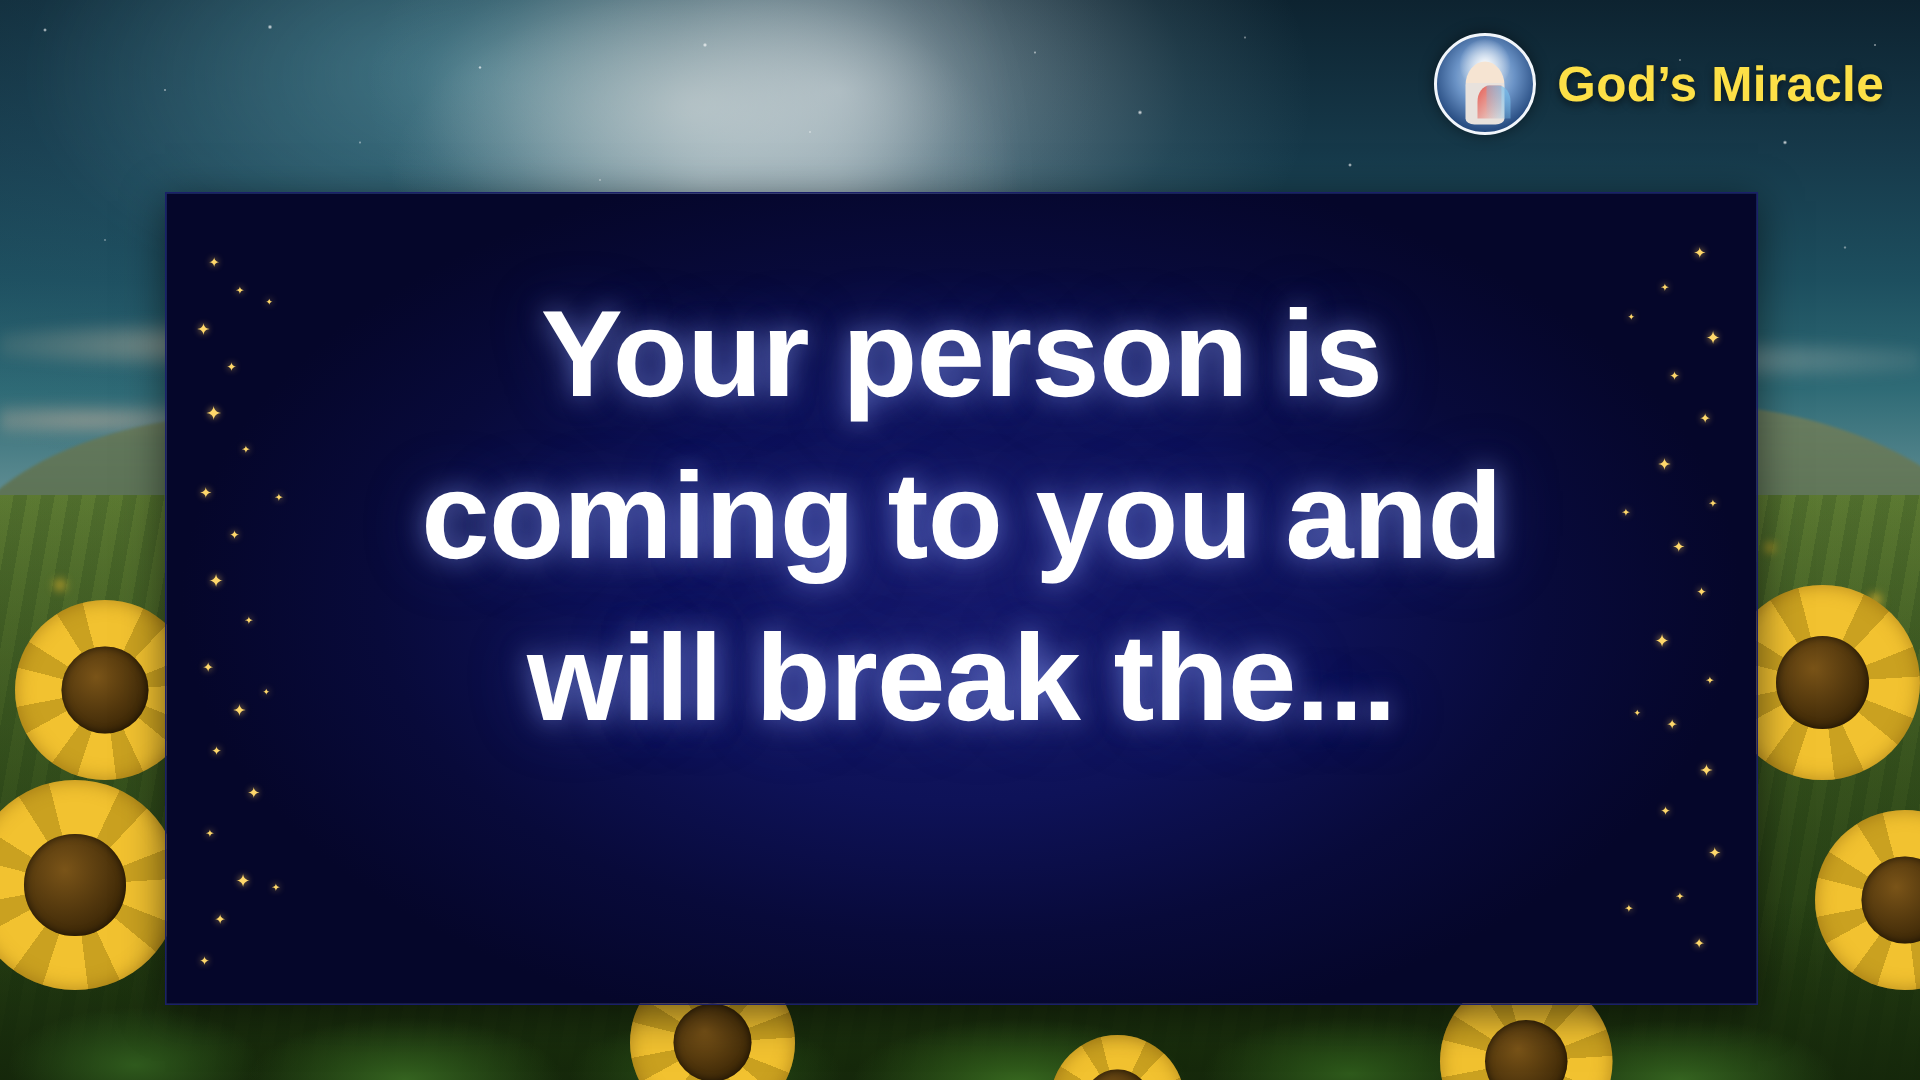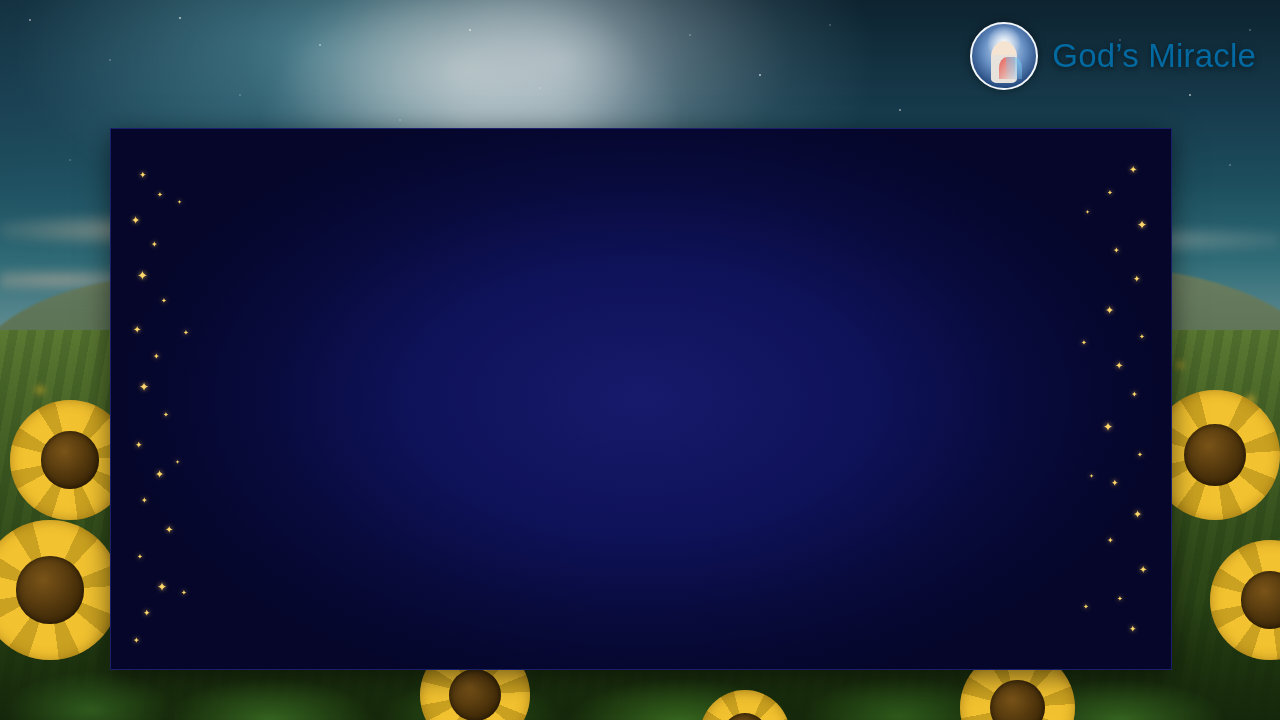--- a/index.html
+++ b/index.html
@@ -237,23 +237,23 @@
   }
   .brand-badge .ray-blue {
     position: absolute;
     left: 52%;
     top: 52%;
     width: 16px; height: 22px;
     background: linear-gradient(to bottom left, rgba(120,190,235,0.85), rgba(120,190,235,0));
     border-radius: 0 50% 0 0;
   }
   .brand-name {
-    color: #0369a1;
+    color: #fde047;
     font-size: 33px;
-    font-weight: normal;
+    font-weight: bold;
     letter-spacing: 0.2px;
     text-shadow: 0 2px 6px rgba(0,0,0,0.55);
     white-space: nowrap;
   }
 
   
   .card {
     position: absolute;
     left: 110px;
     top: 128px;
@@ -404,15 +404,18 @@
         <div class="star" style="left: 88px; top: 380px; font-size: 11px; color: rgb(255, 216, 107);">✦</div>
         <div class="star" style="left: 62px; top: 408px; font-size: 8px; color: rgb(255, 216, 107);">✦</div>
         <div class="star" style="left: 94px; top: 436px; font-size: 10px; color: rgb(255, 216, 107);">✦</div>
         <div class="star" style="left: 72px; top: 466px; font-size: 7px; color: rgb(255, 216, 107);">✦</div>
         <div class="star" style="left: 84px; top: 496px; font-size: 9px; color: rgb(255, 216, 107);">✦</div>
         <div class="star" style="left: 40px; top: 80px; font-size: 6px; color: rgb(255, 216, 107);">✦</div>
         <div class="star" style="left: 36px; top: 210px; font-size: 7px; color: rgb(255, 216, 107);">✦</div>
         <div class="star" style="left: 44px; top: 344px; font-size: 6px; color: rgb(255, 216, 107);">✦</div>
         <div class="star" style="left: 38px; top: 474px; font-size: 7px; color: rgb(255, 216, 107);">✦</div>
       </div>
+    <div class="card-text">Your person is
+coming to you and
+will break the...</div>
   </div>
 
 </div>
 
 </body></html>

